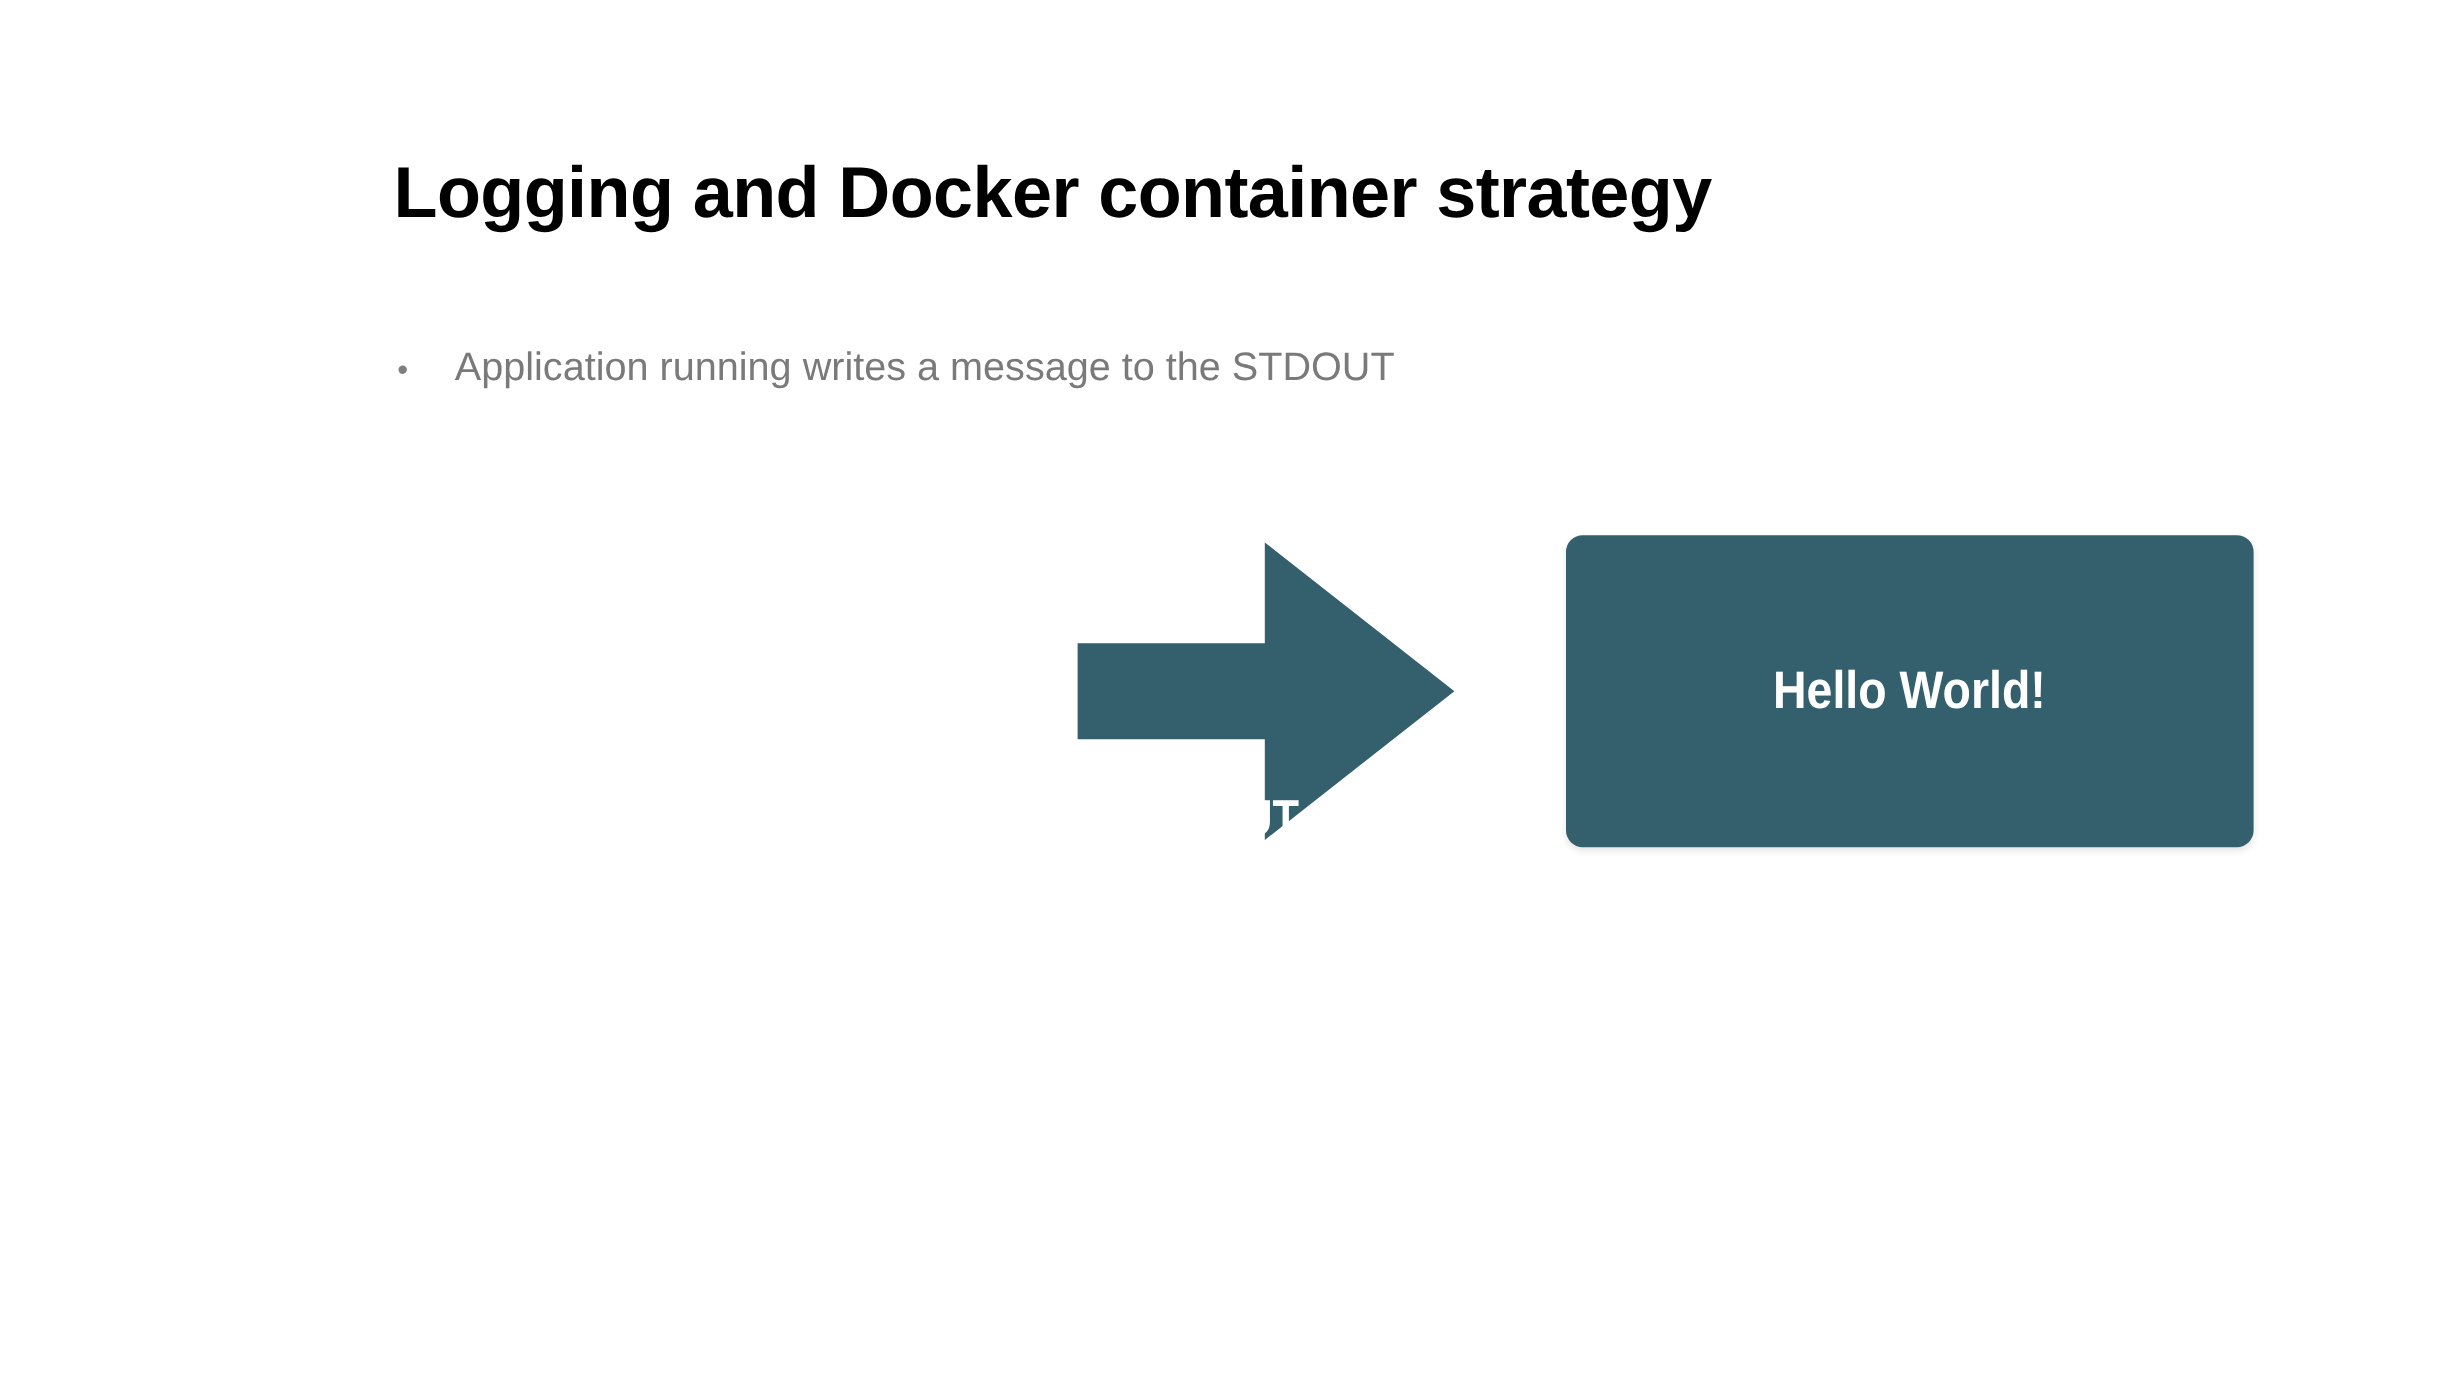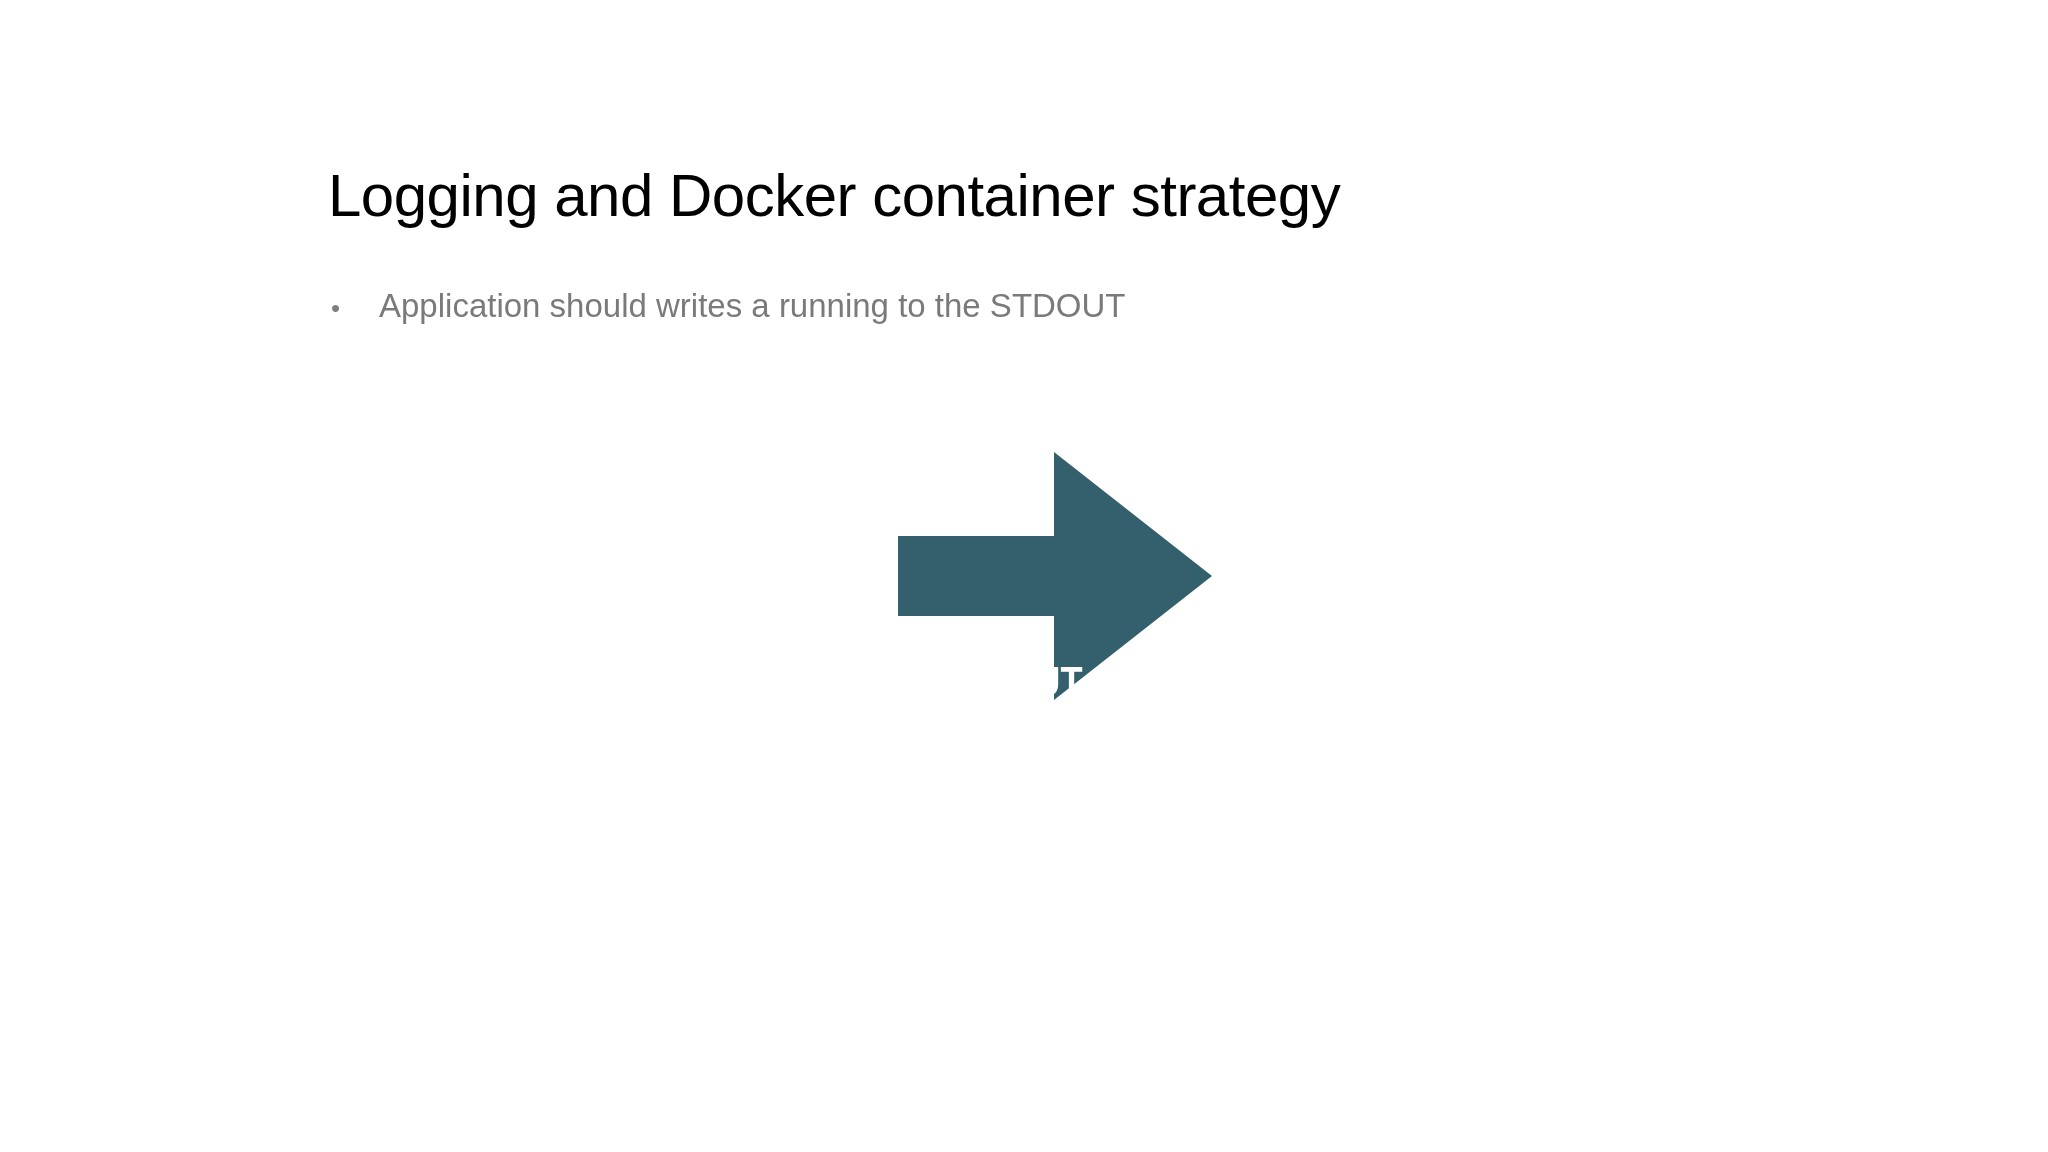--- a/index.html
+++ b/index.html
@@ -19,27 +19,26 @@
     overflow: hidden;
   }
 
   
   .slide-title {
     position: absolute;
     left: 328px;
     top: 126px;
     width: 1500px;
     font-family: "Liberation Sans", sans-serif;
-    font-weight: normal;
+    font-weight: bold;
     font-size: 60px;
     line-height: 70px;
     letter-spacing: -0.5px;
     color: #000000;
     white-space: nowrap;
-    margin-top: 35px;
   }
 
   
   .bullet-list {
     position: absolute;
     left: 325px;
     top: 285px;
     width: 1400px;
   }
   .bullet-row {
@@ -149,31 +148,34 @@
 </head>
 <body>
 
 <div class="slide">
 
   <div class="slide-title">Logging and Docker container strategy</div>
 
   <div class="bullet-list">
     <div class="bullet-row">
       <span class="bullet-marker">•</span>
-      <span class="bullet-text">Application should writes a running to the STDOUT</span>
+      <span class="bullet-text">Application running writes a message to the STDOUT</span>
     </div>
   </div>
 
   <div class="diagram">
 
 
     <div class="arrow-wrap">
       <svg viewBox="0 0 318 256" preserveAspectRatio="none">
         <polygon points="0,88 156,88 156,4 314,128 156,252 156,168 0,168" fill="#33606C"></polygon>
       </svg>
       <div class="arrow-label">
         <span>STDOUT</span>
       </div>
     </div>
 
+    <div class="node-box" id="box-output">
+      <div class="node-label">Hello World!</div>
+    </div>
 
   </div>
 </div>
 
 </body></html>

